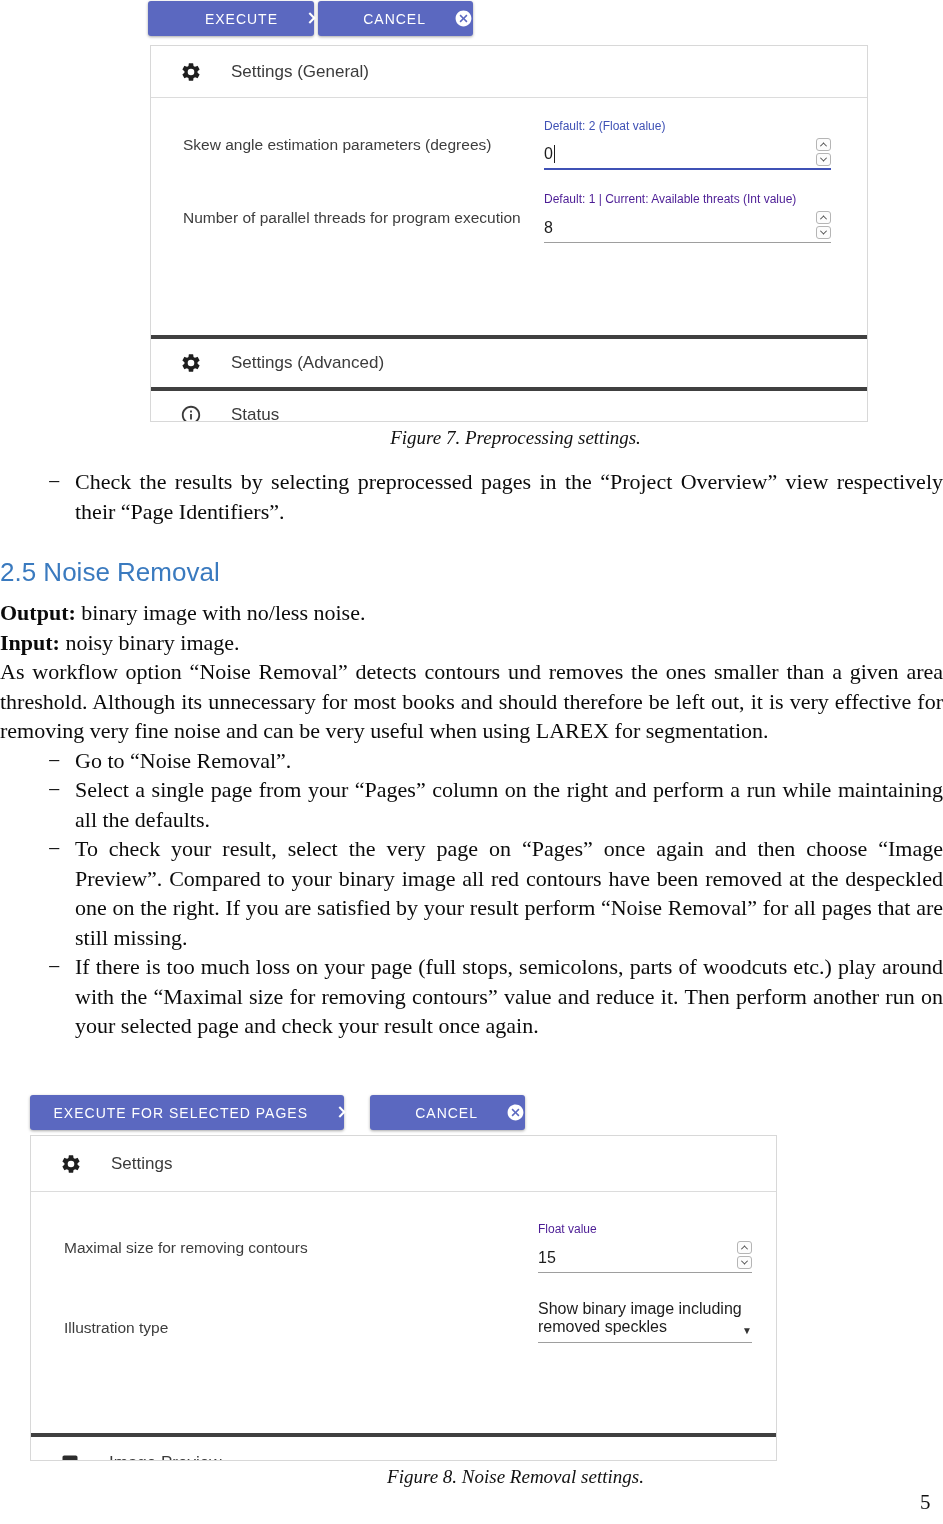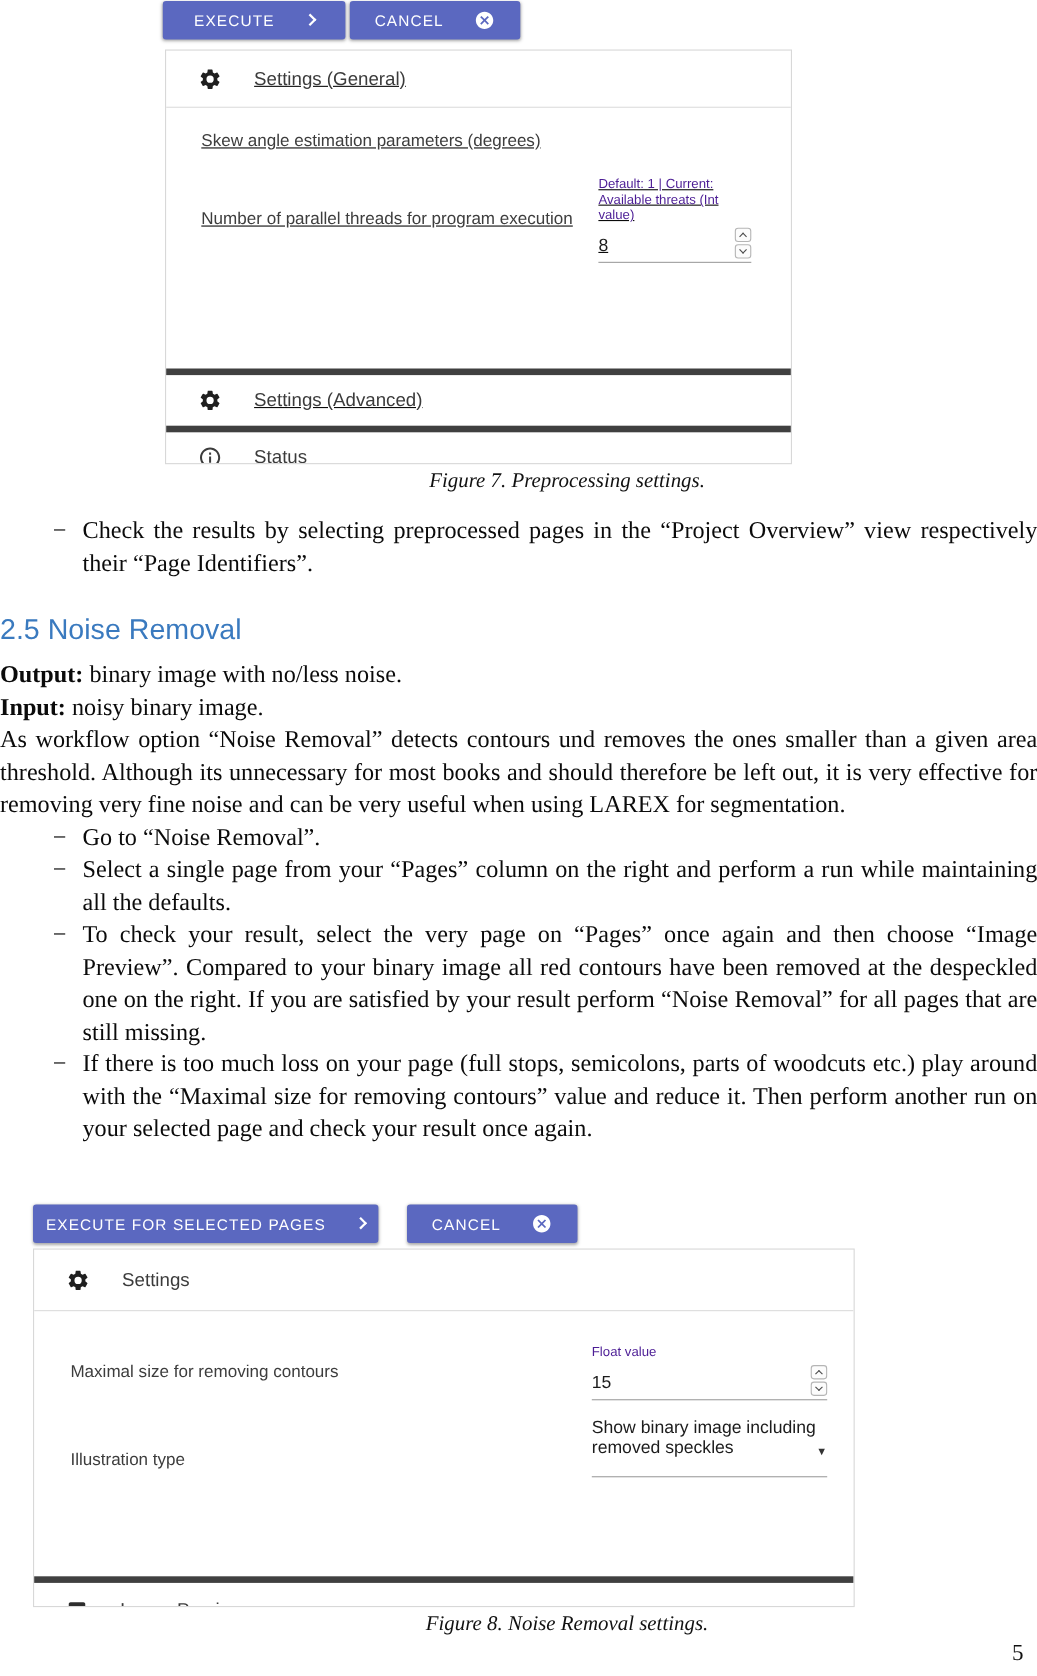--- a/index.html
+++ b/index.html
@@ -6,40 +6,40 @@
   html,body { width:943px; height:1524px; background:#ffffff; overflow:hidden; }
   body { position:relative; font-family:"Liberation Serif", serif; color:#0b0b0b; }
 
   
   .figure-block { position:absolute; left:0; width:943px; }
   #fig7 { top:0; height:458px; }
   #fig8 { top:1090px; height:430px; }
 
   .ui-btn { position:absolute; height:35px; background:#5b68c0; border:none; border-radius:3px;
             color:#fff; font-family:"Liberation Sans", sans-serif; font-size:14px; letter-spacing:1px;
-            display:flex; align-items:center; justify-content:center; gap:28px;
+            display:flex; align-items:center; justify-content:flex-end; gap:28px;
             box-shadow:0 1px 3px rgba(0,0,0,.35); cursor:pointer; }
   #btn-exec1 { left:148px; top:1px;  width:166px; }
   #btn-cancel1 { left:318px; top:1px; width:155px; }
   #btn-exec2 { left:30px;  top:5px;  width:314px; }
   #btn-cancel2 { left:370px; top:5px; width:155px; }
 
   .chev-right { width:8px; height:8px; border-top:2px solid #fff; border-right:2px solid #fff;
                 transform:rotate(45deg); display:inline-block; margin-bottom:1px; }
 
   .panel { position:absolute; background:#fff; border:1px solid #d8d8d8;
            font-family:"Liberation Sans", sans-serif; overflow:hidden; }
-  #panel1 { left:150px; top:45px; width:570px; height:377px;text-decoration:underline; }
+  #panel1 { left:150px; top:45px; width:718px; height:377px; }
   #panel2 { left:30px;  top:45px; width:747px; height:326px; }
 
   .sec-row { display:flex; align-items:center; padding-left:29px; gap:29px;
              color:#3b3b3b; font-size:17px; }
   #panel1 .sec-row { height:52px; }
   #panel2 .sec-row { height:56px; }
-  .sec-row.bordered { border-top:6px solid #404040; }
+  .sec-row.bordered { border-top:4px solid #404040; }
   .sec-row.headrow  { border-bottom:1px solid #dcdcdc; }
 
   .fields { }
   #panel1 .fields { height:216px; }
   #panel2 .fields { height:211px; }
 
   .field-row { display:flex; }
   .f-label { font-size:15.5px; color:#3d3d3d; display:flex; align-items:center; line-height:1.25; }
   #panel1 .f-label { width:393px; padding-left:32px; }
   #panel2 .f-label { width:507px; padding-left:33px; }
@@ -51,21 +51,21 @@
   .hint.focus { color:#3f51b5; }
   .hint.gray  { color:#4c1d95; }
 
   .input-line { position:relative; height:30px; display:flex; align-items:flex-end;
                 padding-bottom:5px; font-size:16px; color:#1c1c1c; }
   .input-line.focus { border-bottom:2px solid #3f51b5; }
   .input-line.plain { border-bottom:1px solid #9e9e9e; }
   .caret { display:inline-block; width:1.5px; height:18px; background:#1c1c1c; margin-left:1px; }
 
   .select-line { display:flex; align-items:flex-end; justify-content:flex-start;
-                 border-bottom:1px solid #9e9e9e; padding-bottom:16px; height:30px;
+                 border-bottom:1px solid #9e9e9e; padding-bottom:6px; height:30px;
                  font-size:16px; color:#1c1c1c; cursor:pointer; }
   .dd-arrow { font-size:10px; color:#333; }
 
   .spinner { position:absolute; right:0; bottom:4px; display:flex; flex-direction:column; gap:2px; }
   #panel1 .spinner { right:36px; }
   #panel2 .spinner { right:24px; }
   .spin-btn { width:15px; height:13px; border:1px solid #b5b5b5; border-radius:3px; background:#fcfcfc;
               display:flex; align-items:center; justify-content:center; cursor:pointer; }
   .cu { width:5px; height:5px; border-left:1.5px solid #4a4a4a; border-top:1.5px solid #4a4a4a;
         transform:rotate(45deg) translate(1px,1px); }
@@ -110,20 +110,35 @@
     <div class="sec-row headrow">
       <svg width="22" height="22" viewBox="0 0 24 24" fill="#1f1f1f">
           <path d="M19.14 12.94c.04-.3.06-.61.06-.94 0-.32-.02-.64-.07-.94l2.03-1.58a.49.49 0 0 0 .12-.61l-1.92-3.32a.488.488 0 0 0-.59-.22l-2.39.96c-.5-.38-1.03-.7-1.62-.94l-.36-2.54a.484.484 0 0 0-.48-.41h-3.84c-.24 0-.43.17-.47.41l-.36 2.54c-.59.24-1.13.57-1.62.94l-2.39-.96a.488.488 0 0 0-.59.22L2.74 8.87c-.12.21-.08.47.12.61l2.03 1.58c-.05.3-.09.63-.09.94s.02.64.07.94l-2.03 1.58a.49.49 0 0 0-.12.61l1.92 3.32c.12.22.37.29.59.22l2.39-.96c.5.38 1.03.7 1.62.94l.36 2.54c.05.24.24.41.48.41h3.84c.24 0 .44-.17.47-.41l.36-2.54c.59-.24 1.13-.56 1.62-.94l2.39.96c.22.08.47 0 .59-.22l1.92-3.32c.12-.22.07-.47-.12-.61l-2.01-1.58zM12 15.6A3.6 3.6 0 1 1 12 8.4a3.6 3.6 0 0 1 0 7.2z"></path>
         </svg>
       <span>Settings (General)</span>
     </div>
 
     <div class="fields">
       <div class="field-row" style="margin-top:21px;">
         <div class="f-label">Skew angle estimation parameters (degrees)</div>
+        <div class="f-value">
+          <span class="hint focus">Default: 2 (Float value)</span>
+          <div class="input-line focus">
+            <span>0</span>
+              <span class="caret"></span>
+          </div>
+          <div class="spinner">
+            <div class="spin-btn">
+                <span class="cu"></span>
+              </div>
+            <div class="spin-btn">
+                <span class="cd"></span>
+              </div>
+          </div>
+        </div>
       </div>
 
       <div class="field-row" style="margin-top:22px;">
         <div class="f-label">Number of parallel threads for program execution</div>
         <div class="f-value">
           <span class="hint gray">Default: 1 | Current: Available threats (Int value)</span>
           <div class="input-line plain">
             <span>8</span>
           </div>
           <div class="spinner">

